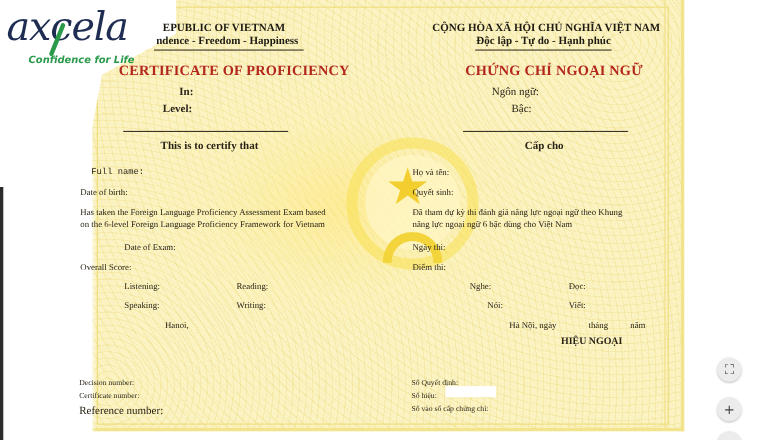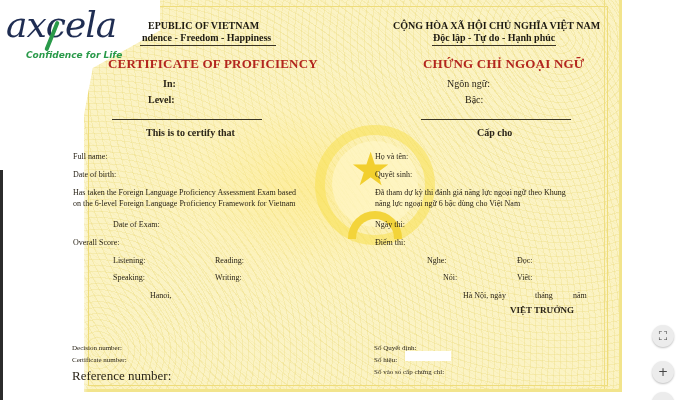--- a/index.html
+++ b/index.html
@@ -96,21 +96,21 @@
 <div class="t title" style="left:423px; top:56px;">CHỨNG CHỈ NGOẠI NGỮ</div>
 <div class="t" style="left:447px; top:78px;">Ngôn ngữ:</div>
 <div class="t" style="left:465px; top:94px;">Bậc:</div>
 
 <div class="rule" style="left:112px; top:119px; width:150px;"></div>
 <div class="rule" style="left:421px; top:119px; width:150px;"></div>
 
 <div class="t b" style="left:146px; top:127px;">This is to certify that</div>
 <div class="t b" style="left:477px; top:127px;">Cấp cho</div>
 
-<div class="t small" style="left:73px; top:152px;">Full name:</div>
+<div class="t small" style="left:83px; top:152px;font-family:Liberation Mono, monospace;">Full name:</div>
 <div class="t small" style="left:73px; top:170px;">Date of birth:</div>
 <div class="t small" style="left:73px; top:188px;">Has taken the Foreign Language Proficiency Assessment Exam based</div>
 <div class="t small" style="left:73px; top:199px;">on the 6-level Foreign Language Proficiency Framework for Vietnam</div>
 <div class="t small" style="left:73px; top:220px;padding-left:40px;">Date of Exam:</div>
 <div class="t small" style="left:73px; top:238px;">Overall Score:</div>
 <div class="t small" style="left:113px; top:256px;">Listening:</div>
 <div class="t small" style="left:215px; top:256px;">Reading:</div>
 <div class="t small" style="left:113px; top:273px;">Speaking:</div>
 <div class="t small" style="left:215px; top:273px;">Writing:</div>
 <div class="t small" style="left:150px; top:291px;">Hanoi,</div>
@@ -121,25 +121,25 @@
 <div class="t small" style="left:375px; top:199px;">năng lực ngoại ngữ 6 bậc dùng cho Việt Nam</div>
 <div class="t small" style="left:375px; top:220px;">Ngày thi:</div>
 <div class="t small" style="left:375px; top:238px;">Điểm thi:</div>
 <div class="t small" style="left:427px; top:256px;">Nghe:</div>
 <div class="t small" style="left:517px; top:256px;">Đọc:</div>
 <div class="t small" style="left:427px; top:273px;padding-left:16px;">Nói:</div>
 <div class="t small" style="left:517px; top:273px;">Viết:</div>
 <div class="t small" style="left:463px; top:291px;">Hà Nội, ngày</div>
 <div class="t small" style="left:535px; top:291px;">tháng</div>
 <div class="t small" style="left:573px; top:291px;">năm</div>
-<div class="t b" style="left:510px; top:305px; font-size:9px;">VIỆT TRƯỞNG</div>
+<div class="t b" style="left:510px; top:305px; font-size:9px;">HIỆU NGOẠI</div>
 
 <div class="t" style="left:72px; top:344px; font-size:7px;">Decision number:</div>
 <div class="t" style="left:72px; top:356px; font-size:7px;">Certificate number:</div>
-<div class="t" style="left:72px; top:368px; font-size:13px;">Reference number:</div>
+<div class="t" style="left:72px; top:368px; font-size:10px;">Reference number:</div>
 <div class="t" style="left:374px; top:344px; font-size:7px;">Số Quyết định:</div>
 <div class="t" style="left:374px; top:356px; font-size:7px;">Số hiệu:</div>
 <div class="redact"></div>
 <div class="t" style="left:374px; top:368px; font-size:7px;">Số vào sổ cấp chứng chỉ:</div>
 
 <div class="zoom-btn" style="top:325px;"><span>⛶</span></div>
 <div class="zoom-btn" style="top:361px;"><span>+</span></div>
 <div class="zoom-btn" style="top:392px;"><span>−</span></div>
 
 </body></html>

